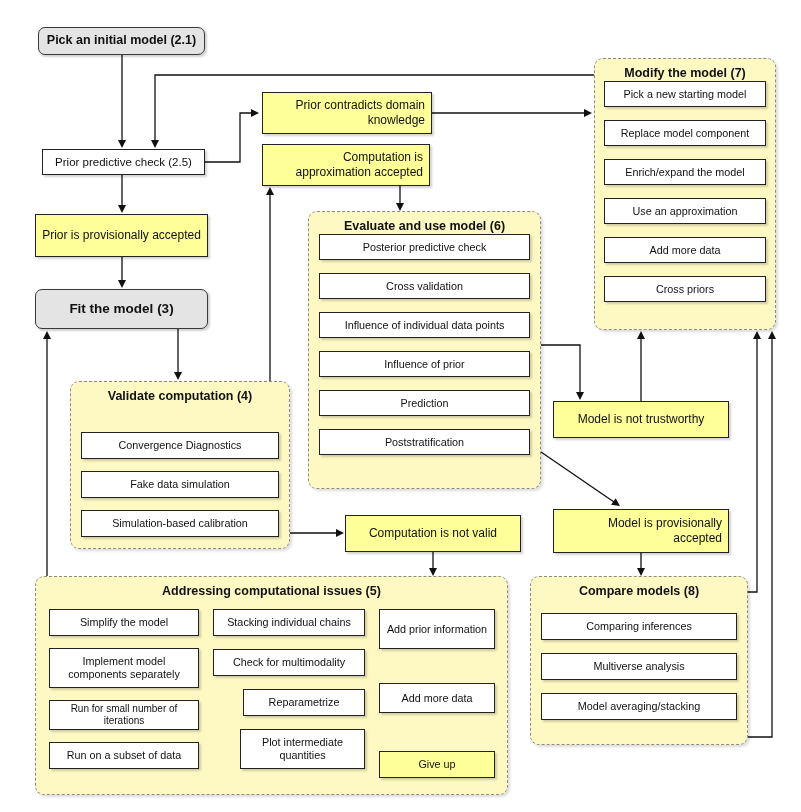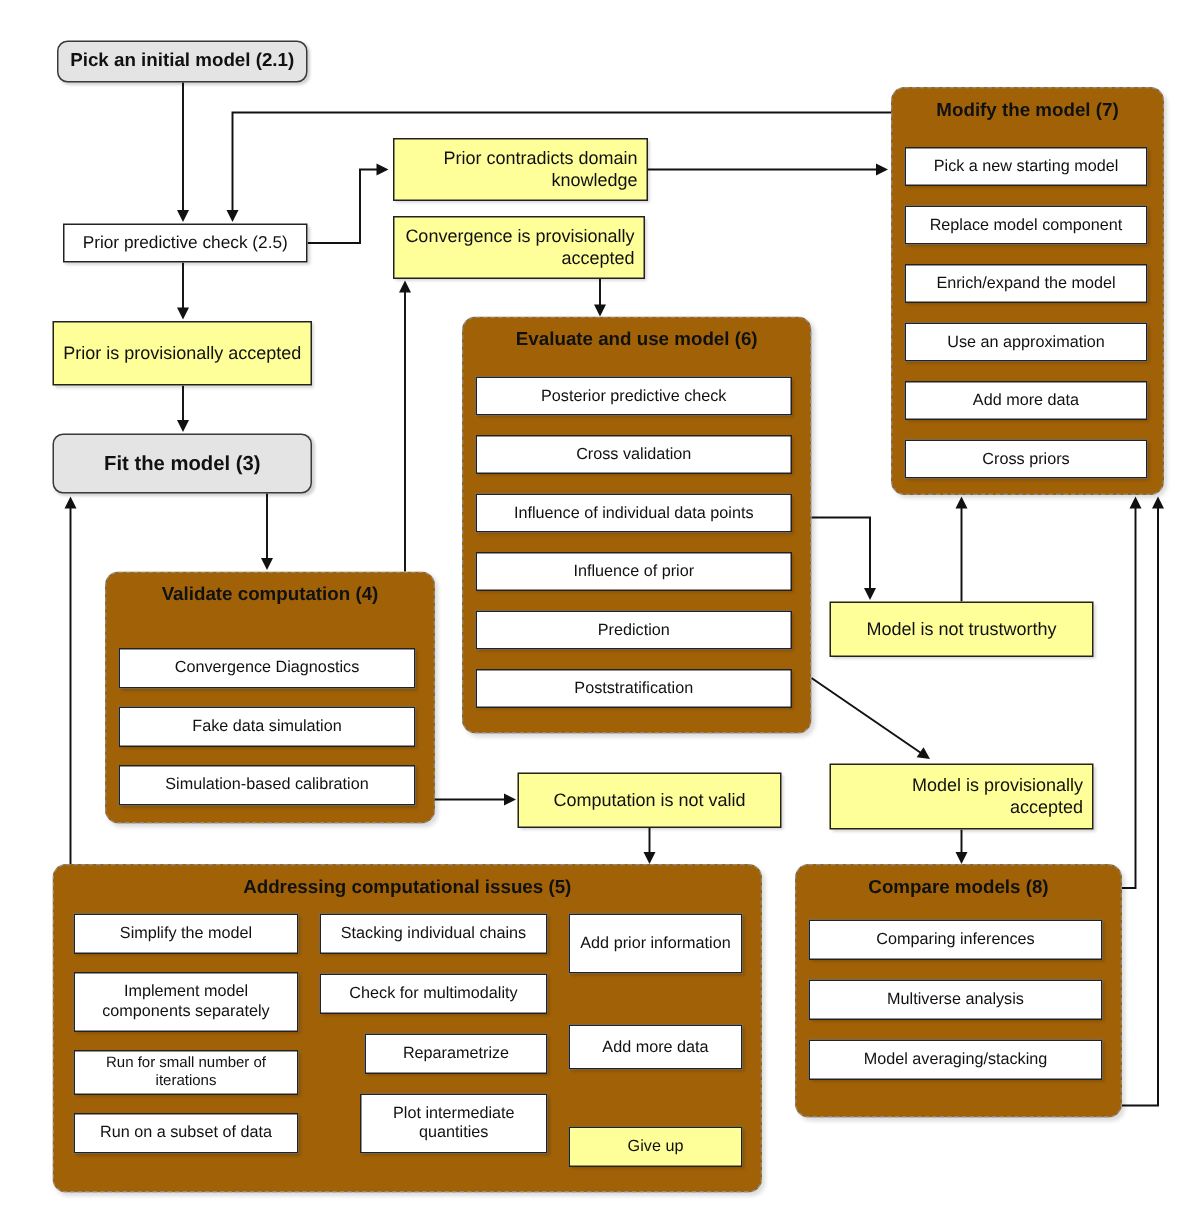--- a/index.html
+++ b/index.html
@@ -6,25 +6,25 @@
   .canvas{position:relative;width:801px;height:812px;background:#fff;overflow:hidden;}
   .arrows{position:absolute;left:0;top:0;z-index:1;pointer-events:none;}
 
   .node{position:absolute;z-index:2;box-sizing:border-box;display:flex;align-items:center;justify-content:center;
         text-align:center;background:#fff;border:1px solid #222;font-size:11.5px;line-height:1.25;
         padding:2px 6px;box-shadow:1.5px 1.5px 2px rgba(0,0,0,0.18);}
   .stage{background:#e4e4e4;border:1.4px solid #3a3a3a;border-radius:7px;font-weight:bold;font-size:12.5px;}
   .flag{background:#FFFF99;font-weight:normal;font-size:12px;text-align:right;}
   .plain{background:#fff;font-weight:normal;text-align:right;}
 
-  .group{position:absolute;z-index:2;box-sizing:border-box;background:#a16207;border:1.4px dashed #8b8b8b;
-         border-radius:9px;display:flex;flex-direction:column;padding:7px 8px;
+  .group{position:absolute;z-index:2;box-sizing:border-box;background:#fef9c3;border:1.4px dashed #8b8b8b;
+         border-radius:9px;display:flex;flex-direction:column;align-items:center;padding:7px 8px;
          box-shadow:2px 2px 3px rgba(0,0,0,0.14);}
   .group-title{font-weight:bold;font-size:12.5px;text-align:center;line-height:1.2;}
-  .items{display:flex;flex-direction:column;margin-top:17px;}
+  .items{display:flex;flex-direction:column;margin-top:0;}
   .item{box-sizing:border-box;display:flex;align-items:center;justify-content:center;text-align:center;
         background:#fff;border:1px solid #222;font-size:10.8px;line-height:1.2;padding:2px 5px;
         box-shadow:1.5px 1.5px 2px rgba(0,0,0,0.18);}
   .flag-item{background:#FFFF99;}
   .cols{display:flex;flex-direction:row;gap:14px;margin-top:10px;align-self:flex-start;padding-left:5px;}
   .col{display:flex;flex-direction:column;}
 </style>
 </head>
 <body>
 
@@ -72,21 +72,21 @@
       <polygon points="768,339 776,339 772,331"></polygon>
     </g>
   </svg>
 
   <div class="node stage" style="left:38px;top:27px;width:167px;height:28px">Pick an initial model (2.1)</div>
 
   <div class="node plain" style="left:42px;top:149px;width:163px;height:26px">Prior predictive check (2.5)</div>
 
   <div class="node flag" style="left:262px;top:92px;width:170px;height:42px">Prior contradicts domain knowledge</div>
 
-  <div class="node flag" style="left:262px;top:144px;width:168px;height:42px">Convergence is provisionally accepted</div>
+  <div class="node flag" style="left:262px;top:144px;width:168px;height:42px">Computation is approximation accepted</div>
 
   <div class="node flag" style="left:35px;top:214px;width:173px;height:43px">Prior is provisionally accepted</div>
 
   <div class="node stage" style="left:35px;top:289px;width:173px;height:40px;font-size:13.5px">Fit the model (3)</div>
 
   <div class="node flag" style="left:553px;top:401px;width:176px;height:37px">Model is not trustworthy</div>
 
   <div class="node flag" style="left:345px;top:515px;width:176px;height:37px">Computation is not valid</div>
 
   <div class="node flag" style="left:553px;top:509px;width:176px;height:44px">Model is provisionally accepted</div>

